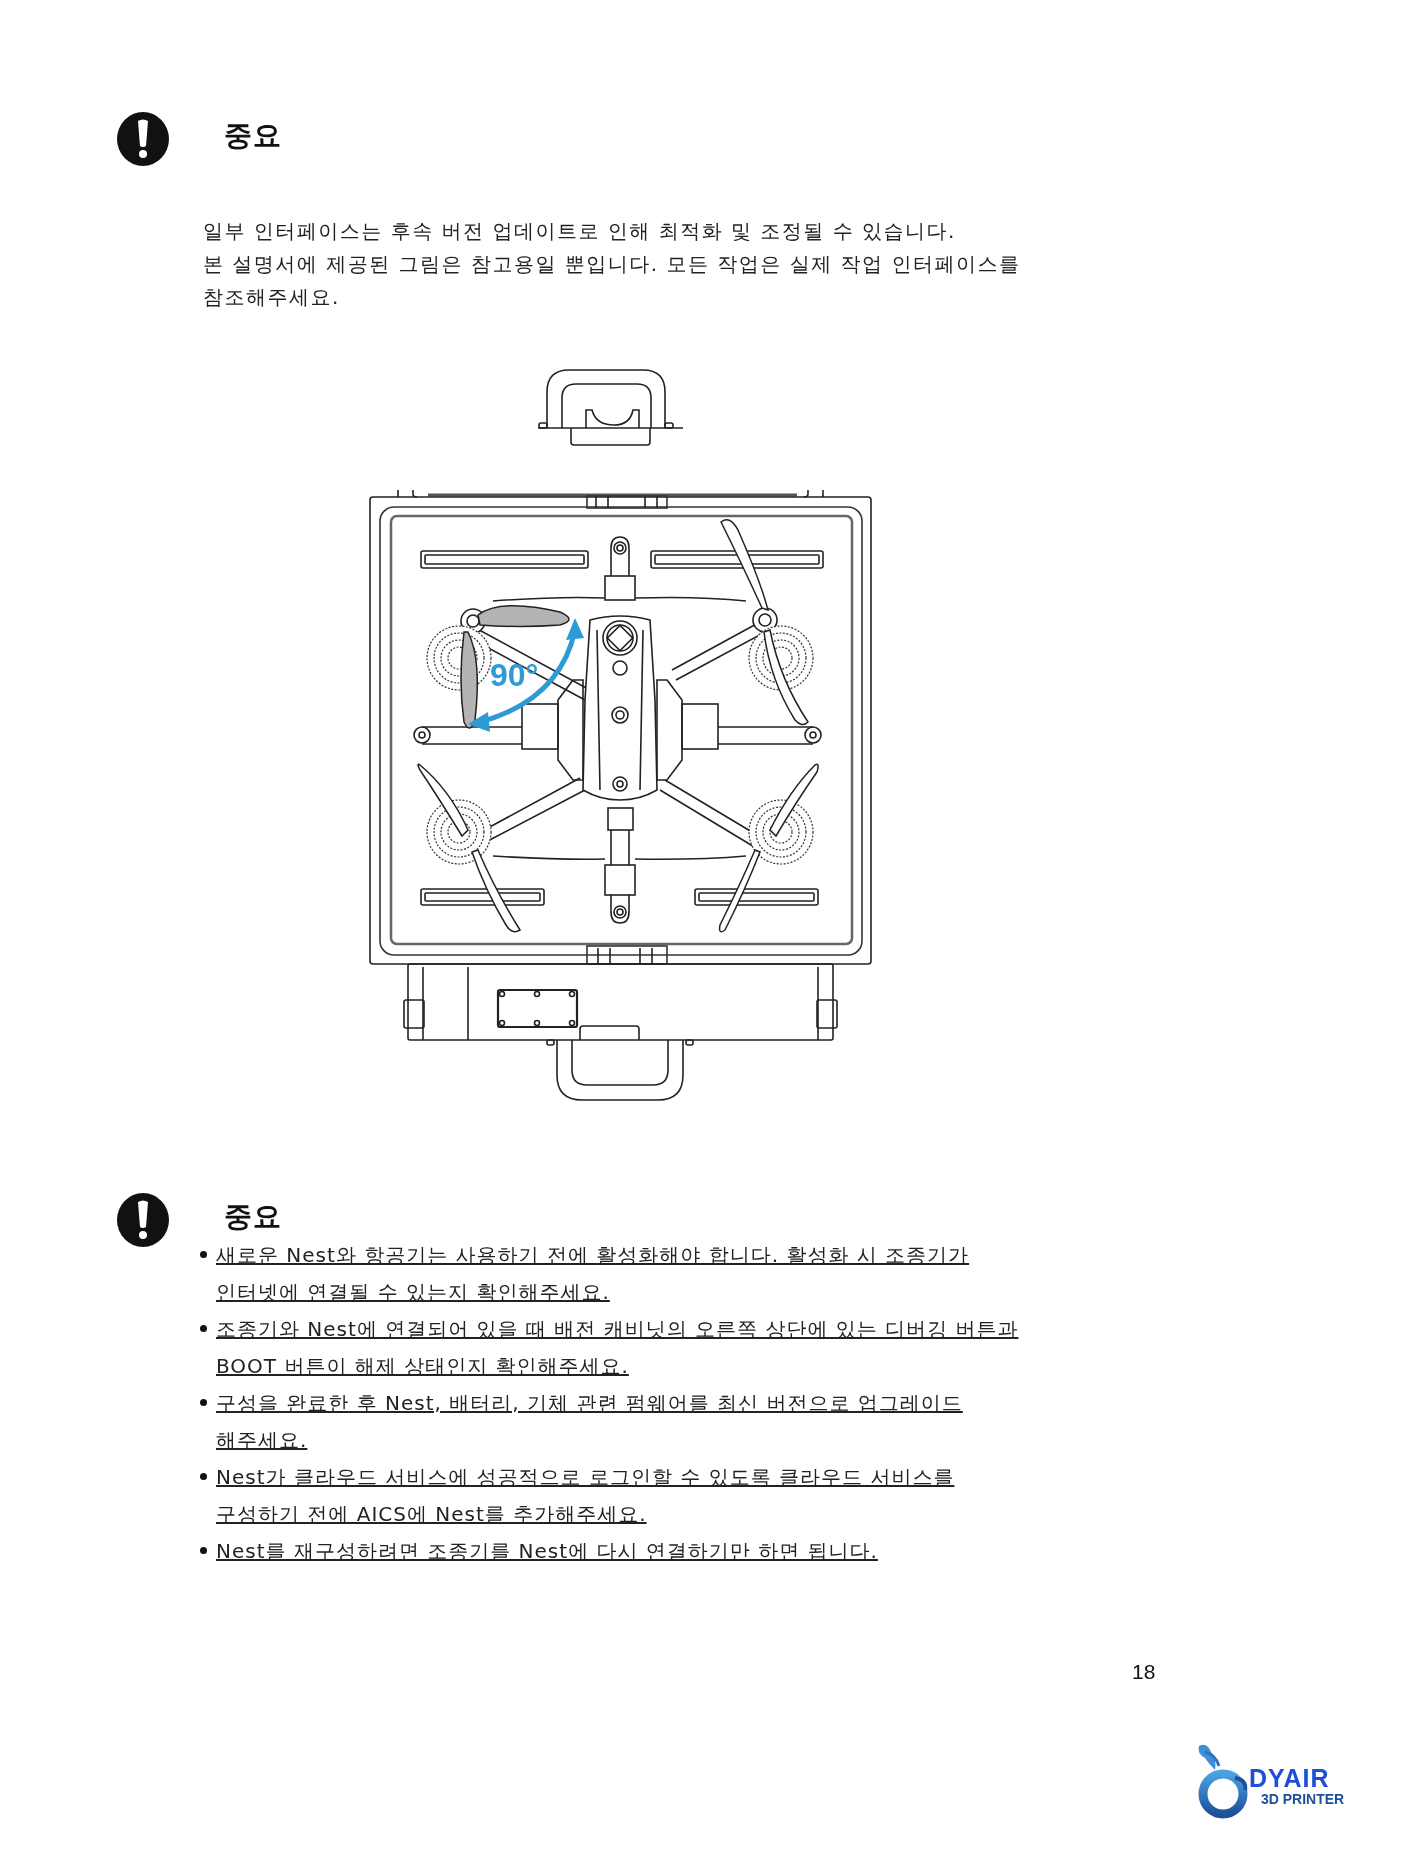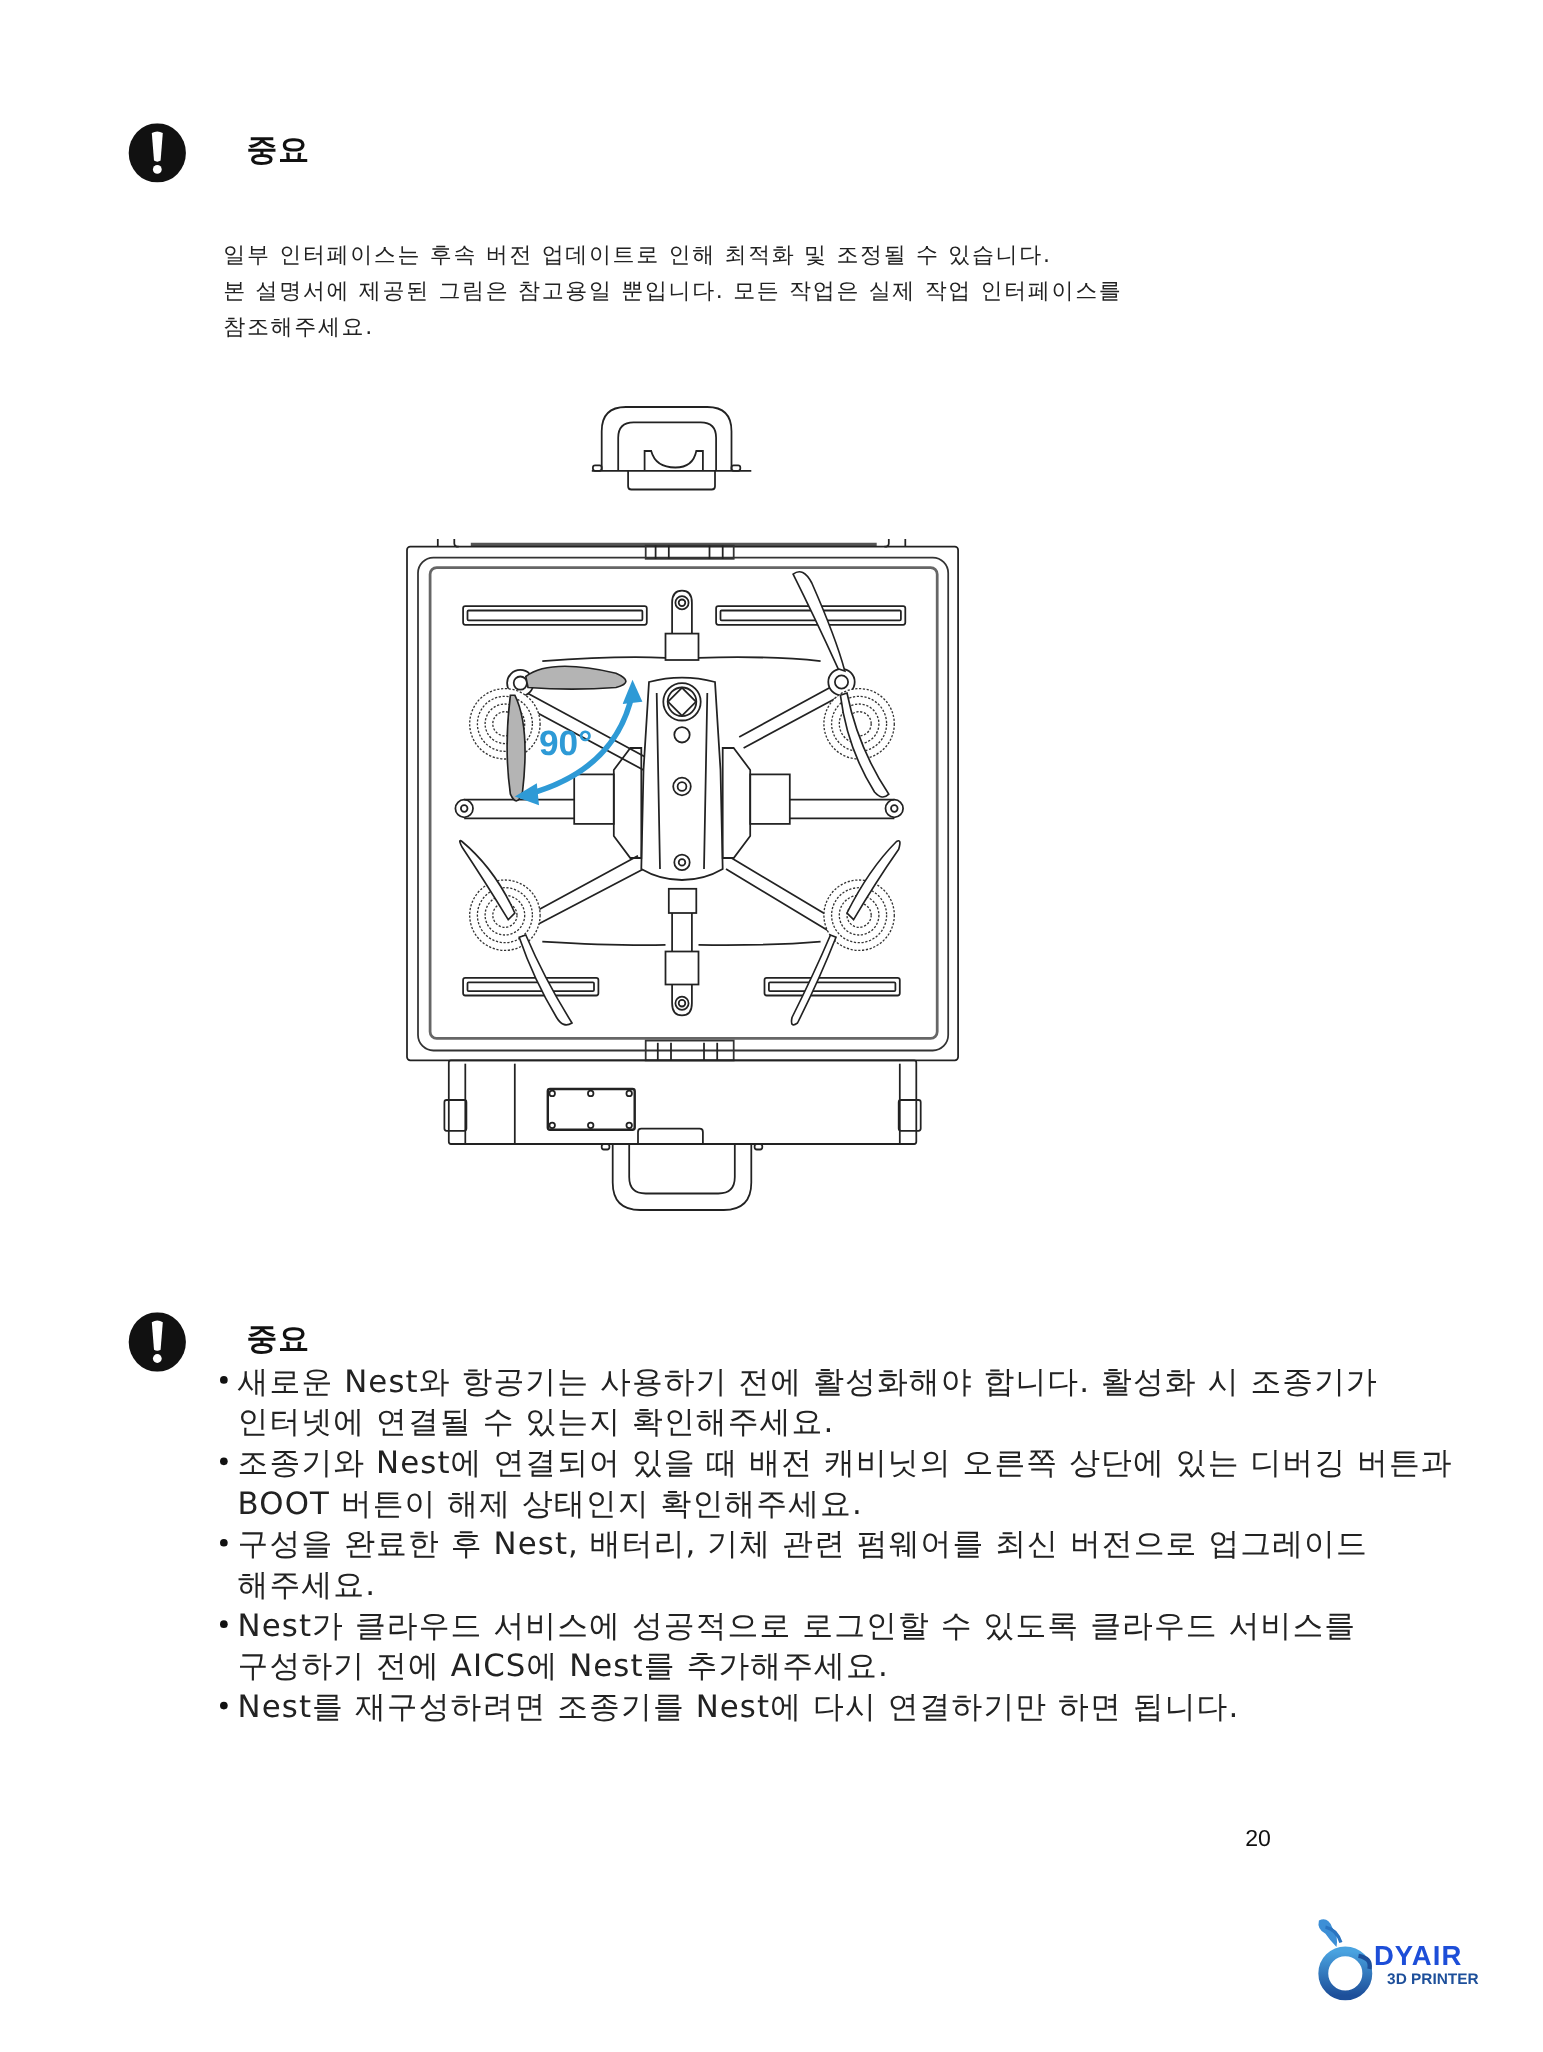--- a/index.html
+++ b/index.html
@@ -2,21 +2,21 @@
 <html><head>
 <meta charset="utf-8">
 <style>
   html, body { margin: 0; padding: 0; background: #ffffff; }
   body { width: 1403px; height: 1865px; position: relative; overflow: hidden;
          font-family: "DejaVu Sans", "Liberation Sans", sans-serif; color: #1a1a1a; }
   .notice-icon { position: absolute; width: 54px; height: 54px; }
   .notice-title { position: absolute; font-size: 28px; font-weight: bold; line-height: 1; color: #111; letter-spacing: 1px; margin-left: 48px; }
   .para { position: absolute; left: 203px; font-size: 20px; line-height: 33px; color: #222; letter-spacing: 1.5px; white-space: nowrap; }
   .para div { height: 33px; }
-  .bullets { position: absolute; left: 198px; font-size: 28px; color: #222; white-space: nowrap; }
+  .bullets { position: absolute; left: 198px; font-size: 20px; color: #222; white-space: nowrap; text-decoration: underline; }
   .bullet-item { position: relative; padding-left: 18px; }
   .bullet-item .dot { position: absolute; left: 2px; top: 14px; width: 7px; height: 7px; background: #111; border-radius: 50%; }
   .bullet-line { height: 37px; line-height: 37px; letter-spacing: 1px; }
   .page-num { position: absolute; left: 1132px; top: 1660px; font-family: "Liberation Sans", sans-serif; font-size: 21px; color: #111; }
   .logo { position: absolute; left: 1185px; top: 1740px; width: 170px; height: 80px; }
   .logo-text1 { position: absolute; left: 64px; top: 24px; font-family: "Liberation Sans", sans-serif; font-weight: bold; font-size: 25px; color: #1d4ed8; letter-spacing: 1px; }
   .logo-text2 { position: absolute; left: 76px; top: 51px; font-family: "Liberation Sans", sans-serif; font-weight: bold; font-size: 14px; color: #1d4f9a; letter-spacing: 0px; }
   .diagram { position: absolute; left: 340px; top: 350px; width: 560px; height: 760px; }
   .angle-label { font-family: "Liberation Sans", sans-serif; font-weight: bold; font-size: 32px; fill: #2e9ad6; }
 </style>
@@ -226,21 +226,21 @@
     <span class="dot"></span>
     <div class="bullet-line">Nest가 클라우드 서비스에 성공적으로 로그인할 수 있도록 클라우드 서비스를</div>
     <div class="bullet-line">구성하기 전에 AICS에 Nest를 추가해주세요.</div>
   </div>
   <div class="bullet-item">
     <span class="dot"></span>
     <div class="bullet-line">Nest를 재구성하려면 조종기를 Nest에 다시 연결하기만 하면 됩니다.</div>
   </div>
 </div>
 
-<div class="page-num">20</div>
+<div class="page-num">18</div>
 
 <div class="logo">
   <svg width="76" height="80" viewBox="0 0 76 80">
     <defs>
       <linearGradient id="lg" x1="0" y1="0" x2="0" y2="1">
         <stop offset="0" stop-color="#4aa3e0"></stop>
         <stop offset="1" stop-color="#1d4f9a"></stop>
       </linearGradient>
     </defs>
     <path d="M14 6 Q22 2 26 12 Q32 20 30 30 Q24 24 20 18 Q12 14 14 6 Z" fill="#3d8fd6"></path>

